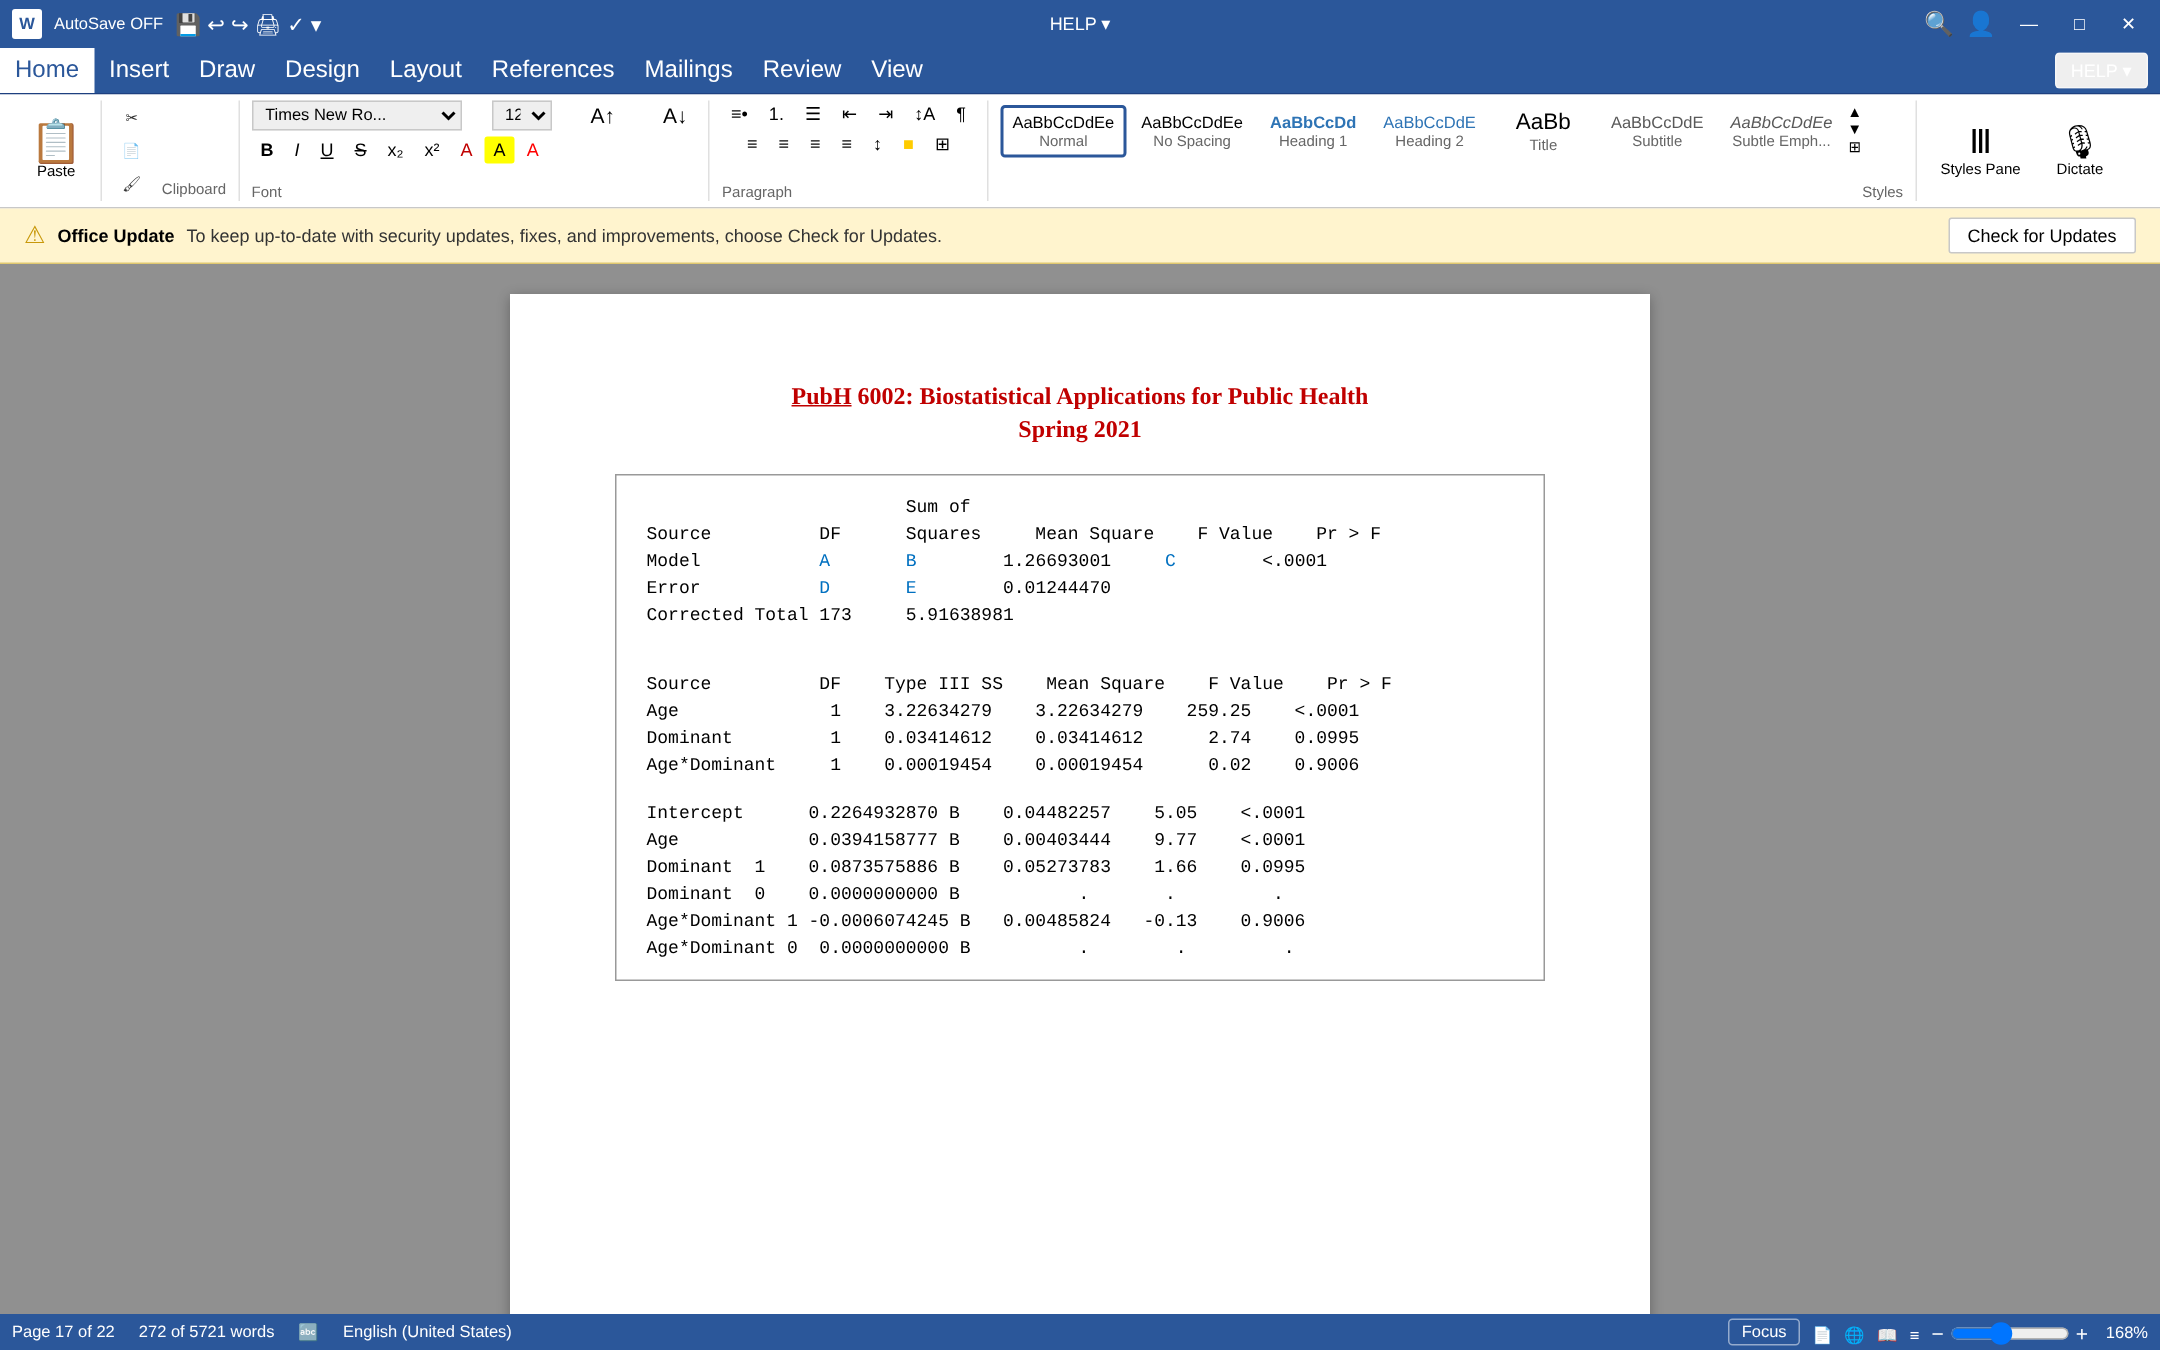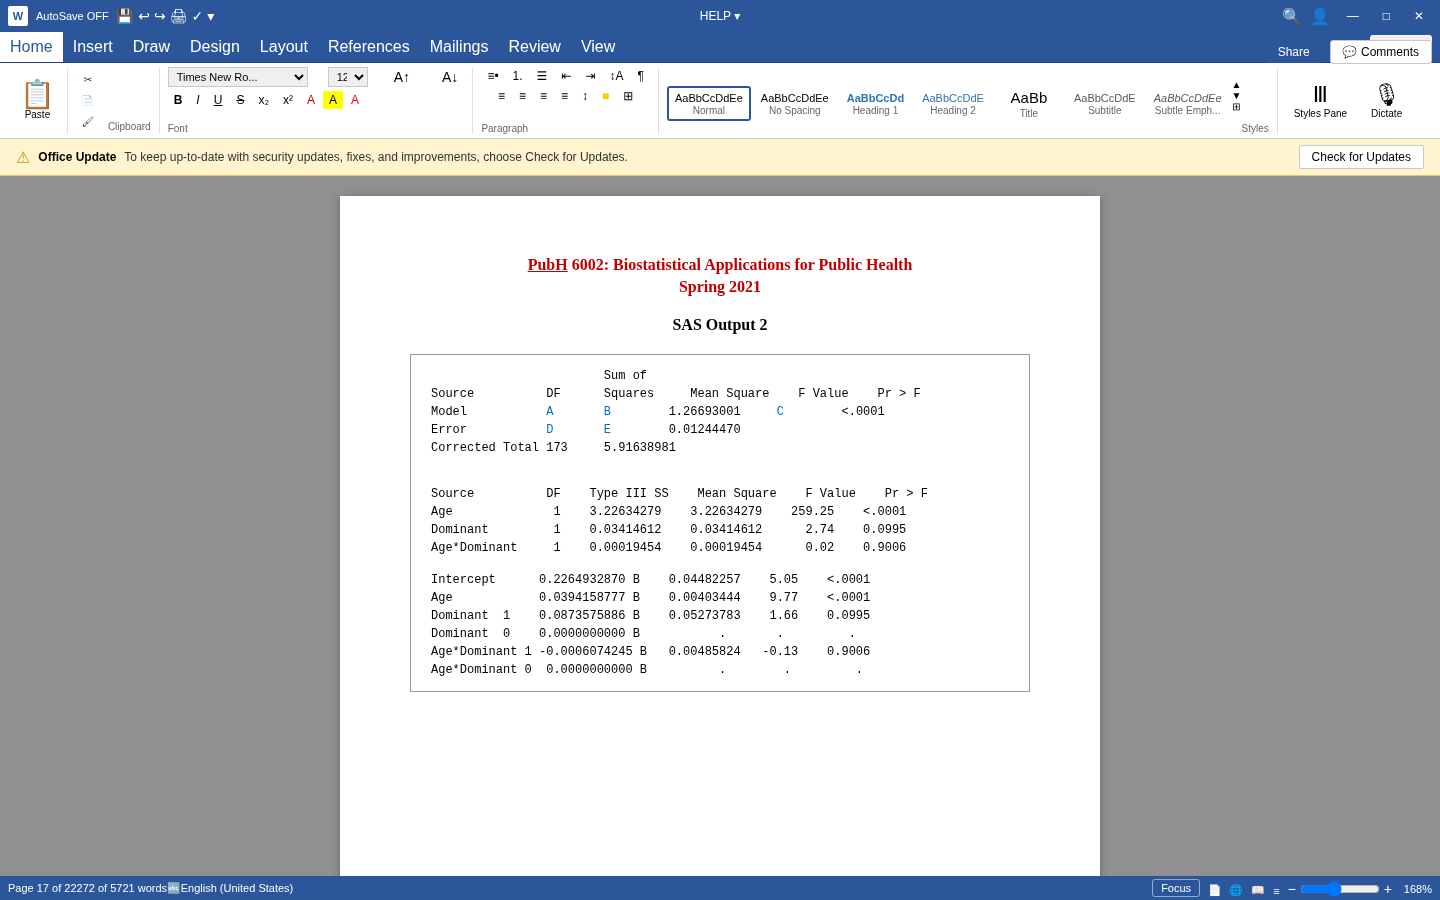--- a/index.html
+++ b/index.html
@@ -31,21 +31,21 @@
 
     
     .font-row { display: flex; align-items: center; gap: 20px; margin-bottom: 2px; }
     .font-select { border: 1px solid #c8c8c8; padding: 2px 4px; font-size: 11px; width: 140px; cursor: pointer; }
     .font-size-select { border: 1px solid #c8c8c8; padding: 2px 4px; font-size: 11px; width: 40px; cursor: pointer; }
     .font-format-row { display: flex; align-items: center; gap: 2px; }
     .fmt-btn { padding: 2px 6px; cursor: pointer; border-radius: 2px; font-size: 12px; border: none; background: none; }
     .fmt-btn.bold { font-weight: bold; }
     .fmt-btn.italic { font-style: italic; }
     .fmt-btn.underline { text-decoration: underline; }
-    .style-item { display: flex; flex-direction: column; align-items: center; padding: 3px 6px; cursor: pointer; border-radius: 3px; min-width: 70px; border: 2px solid transparent; margin-top: 16px; }
+    .style-item { display: flex; flex-direction: column; align-items: center; padding: 3px 6px; cursor: pointer; border-radius: 3px; min-width: 70px; border: 2px solid transparent; }
     .style-item.active { border-color: #2b579a; }
     .style-preview { font-size: 13px; line-height: 1.3; }
     .style-label { font-size: 10px; color: #666; }
 
     
     #notif-bar { background: #fff4ce; border-bottom: 1px solid #e0c870; display: flex; align-items: center; padding: 6px 16px; gap: 8px; min-height: 36px; }
     #notif-icon { color: #c8980a; font-size: 16px; }
     #notif-text { font-size: 12px; color: #333; flex: 1; }
     #check-updates-btn { background: white; border: 1px solid #c8c8c8; padding: 4px 12px; font-size: 12px; cursor: pointer; border-radius: 2px; white-space: nowrap; }
 
@@ -56,21 +56,21 @@
     
     .doc-title { text-align: center; font-size: 16px; font-weight: bold; color: #c00000; margin-bottom: 4px; font-family: 'Times New Roman', serif; }
     .doc-subtitle { text-align: center; font-size: 16px; font-weight: bold; color: #c00000; margin-bottom: 20px; font-family: 'Times New Roman', serif; }
     .doc-heading { text-align: center; font-size: 16px; font-weight: bold; color: #000; margin-bottom: 20px; font-family: 'Times New Roman', serif; }
 
     .sas-output-box { border: 1px solid #999; padding: 12px 20px; font-family: 'Courier New', monospace; font-size: 12px; color: #000; }
     .sas-blue { color: #0070c0; }
     pre { font-family: 'Courier New', monospace; font-size: 12px; line-height: 1.5; }
 
     
-    #statusbar { background: #2b579a; color: white; height: 24px; display: flex; align-items: center; padding: 0 8px; font-size: 11px; }
+    #statusbar { background: #2b579a; color: white; height: 24px; display: flex; align-items: center; padding: 0 8px; gap: 16px; font-size: 11px; }
     #statusbar-right { margin-left: auto; display: flex; align-items: flex-end; gap: 8px; }
     .zoom-controls { display: flex; align-items: center; gap: 4px; }
     .zoom-slider { width: 80px; }
 
     .title-underline { text-decoration: underline; text-decoration-color: #c00000; }
   </style>
 </head>
 <body>
 
 <div id="titlebar">
@@ -232,40 +232,35 @@
         <div style="font-size:22px;">Ⅲ</div>
         <span style="font-size:10px;">Styles Pane</span>
       </div>
       <div class="ribbon-large-btn">
         <div style="font-size:22px;">🎙</div>
         <span style="font-size:10px;">Dictate</span>
       </div>
     </div>
   </div>
 
-  <div style="position:absolute;right:0;top:32px;display:flex;align-items:center;gap:8px;padding:8px;">
-    <button style="background:#2b579a;color:white;border:none;padding:4px 12px;border-radius:3px;cursor:pointer;font-size:12px;">Share</button>
-    <button style="background:white;border:1px solid #c8c8c8;padding:4px 12px;border-radius:3px;cursor:pointer;font-size:12px;">💬 Comments</button>
-  </div>
 </div>
 
 <div id="notif-bar">
   <span id="notif-icon">⚠</span>
   <span style="font-weight:600;font-size:12px;">Office Update</span>
   <span id="notif-text">To keep up-to-date with security updates, fixes, and improvements, choose Check for Updates.</span>
   <button id="check-updates-btn">Check for Updates</button>
 </div>
 
 <div id="doc-area">
   <div id="doc-page">
     <div class="doc-title">
       <span class="title-underline">PubH</span> 6002: Biostatistical Applications for Public Health
     </div>
     <div class="doc-subtitle">Spring 2021</div>
-    <div class="doc-heading">SAS Output 2</div>
 
     <div class="sas-output-box">
       
       <pre>                        Sum of
 Source          DF      Squares     Mean Square    F Value    Pr &gt; F
 </pre>
       <pre>Model           <span class="sas-blue">A</span>       <span class="sas-blue">B</span>        1.26693001     <span class="sas-blue">C</span>        &lt;.0001
 Error           <span class="sas-blue">D</span>       <span class="sas-blue">E</span>        0.01244470
 Corrected Total 173     5.91638981</pre>
 

